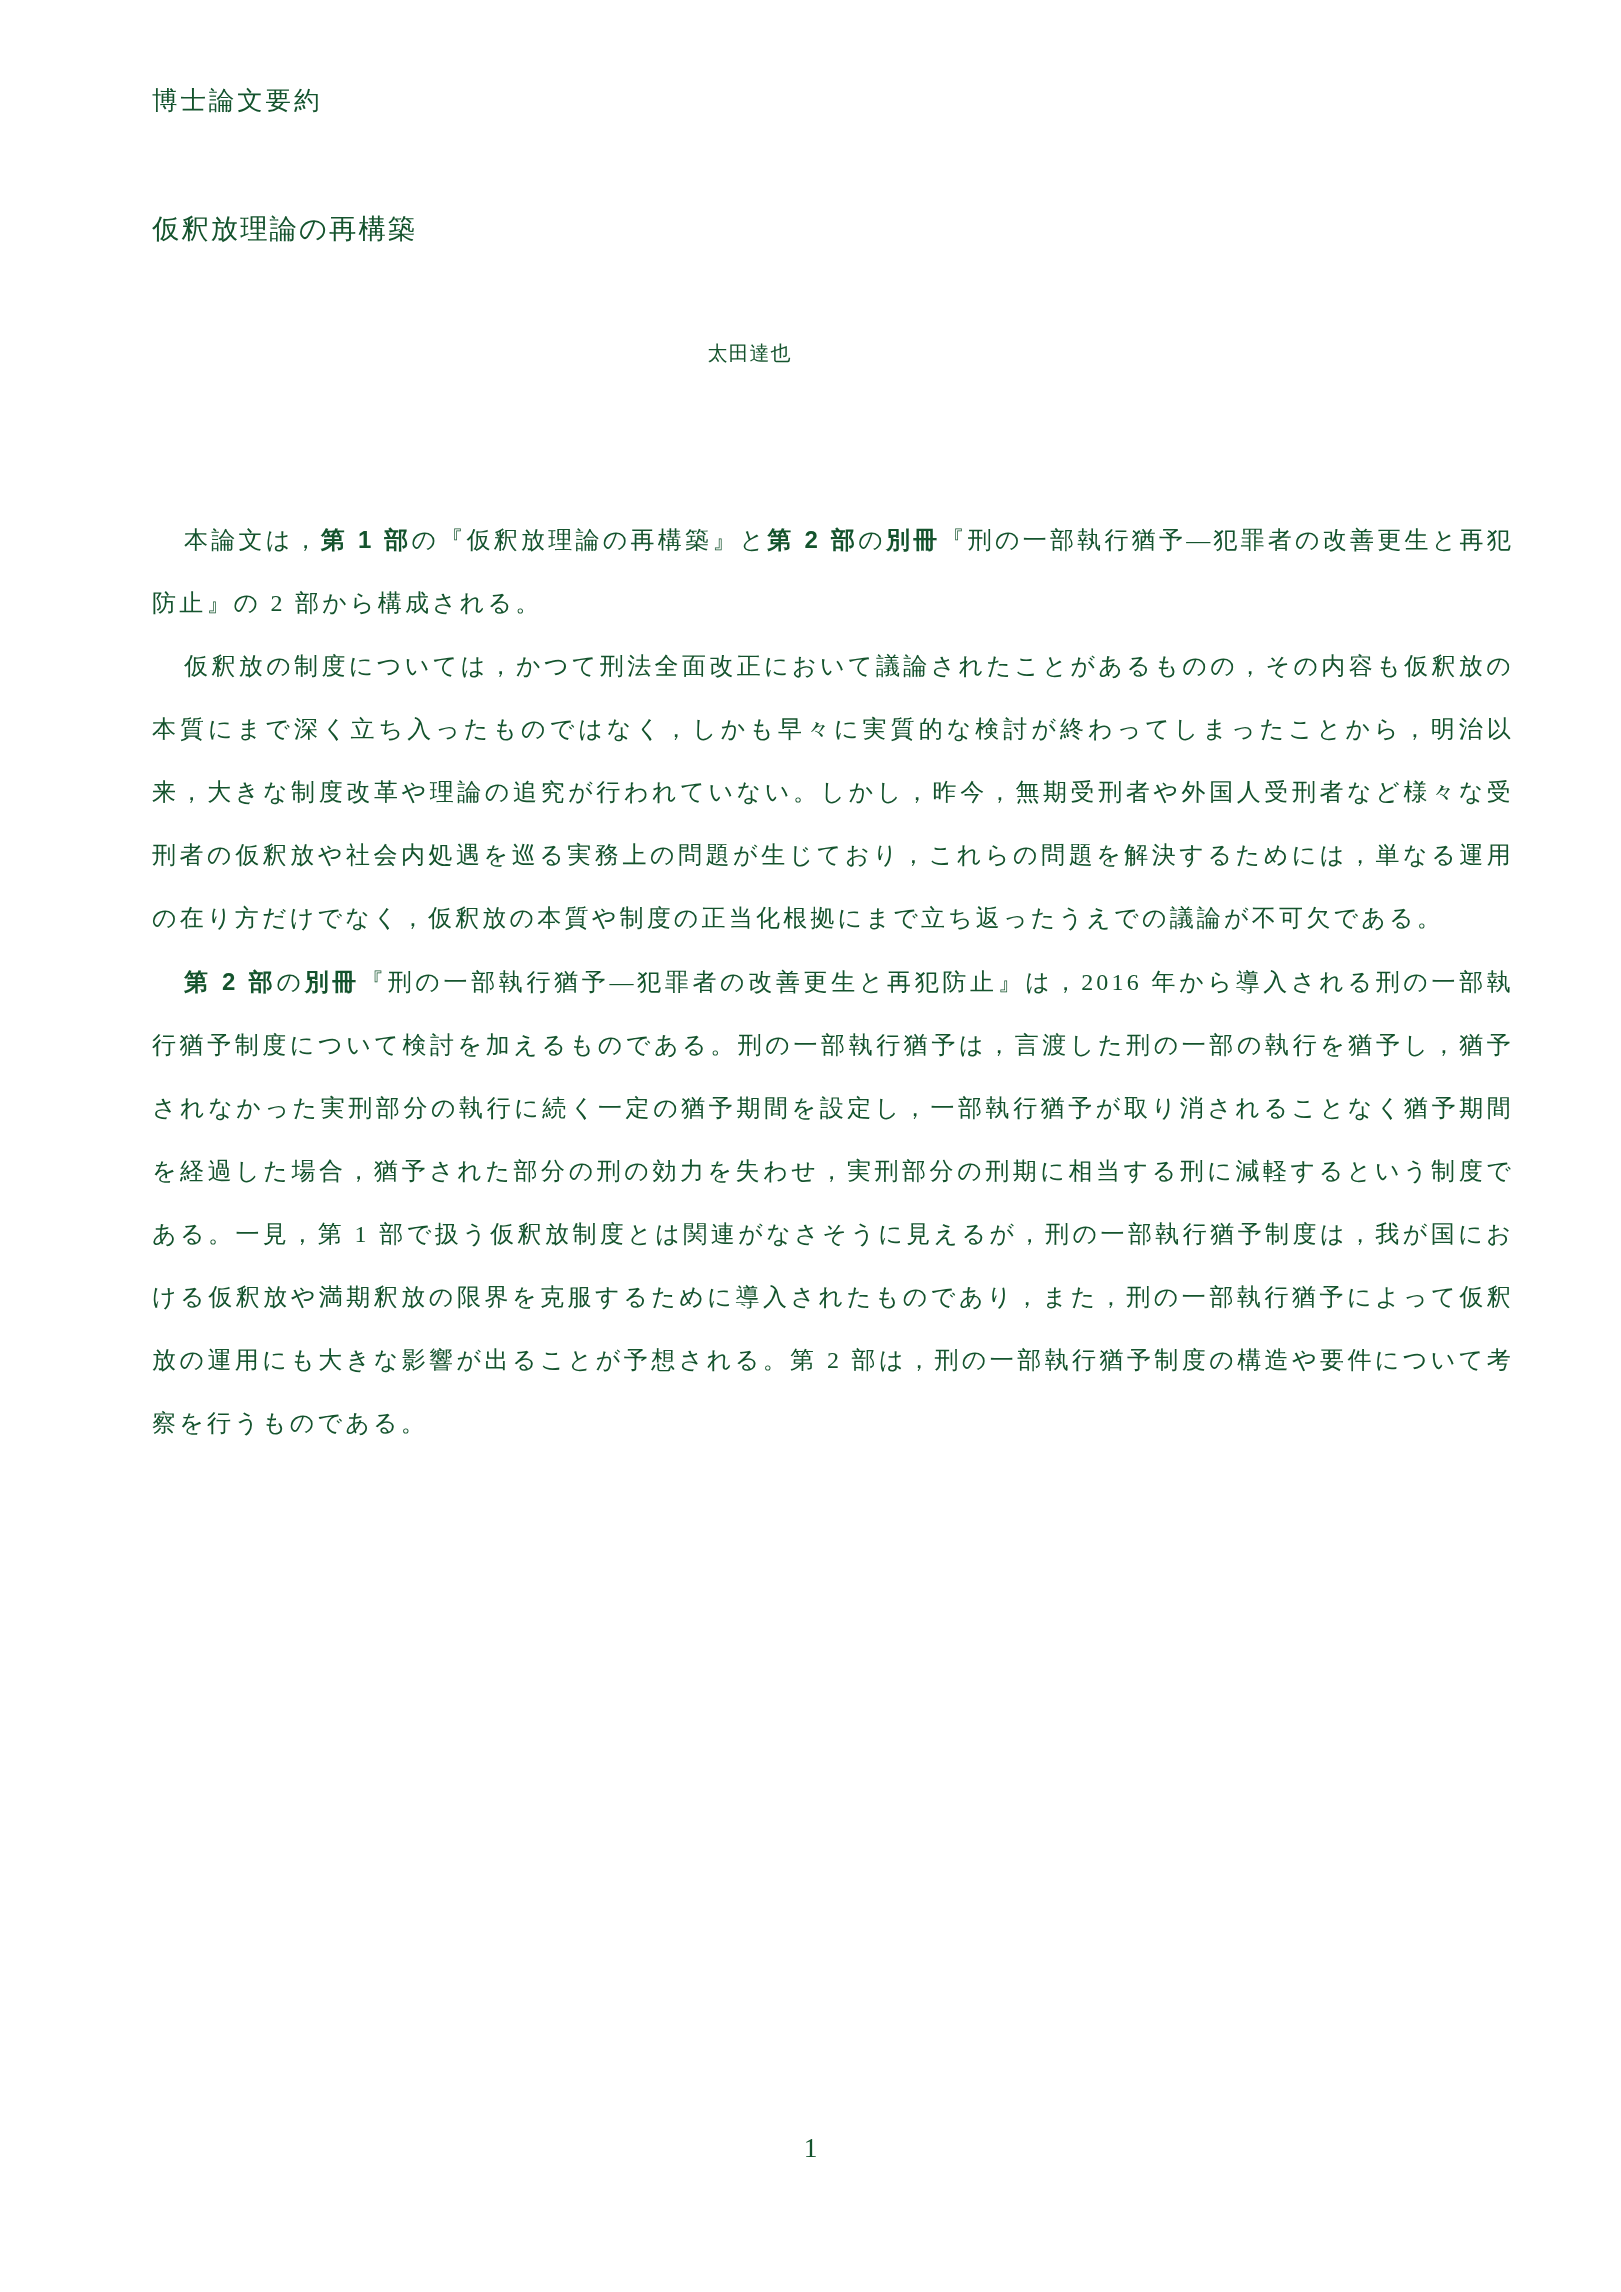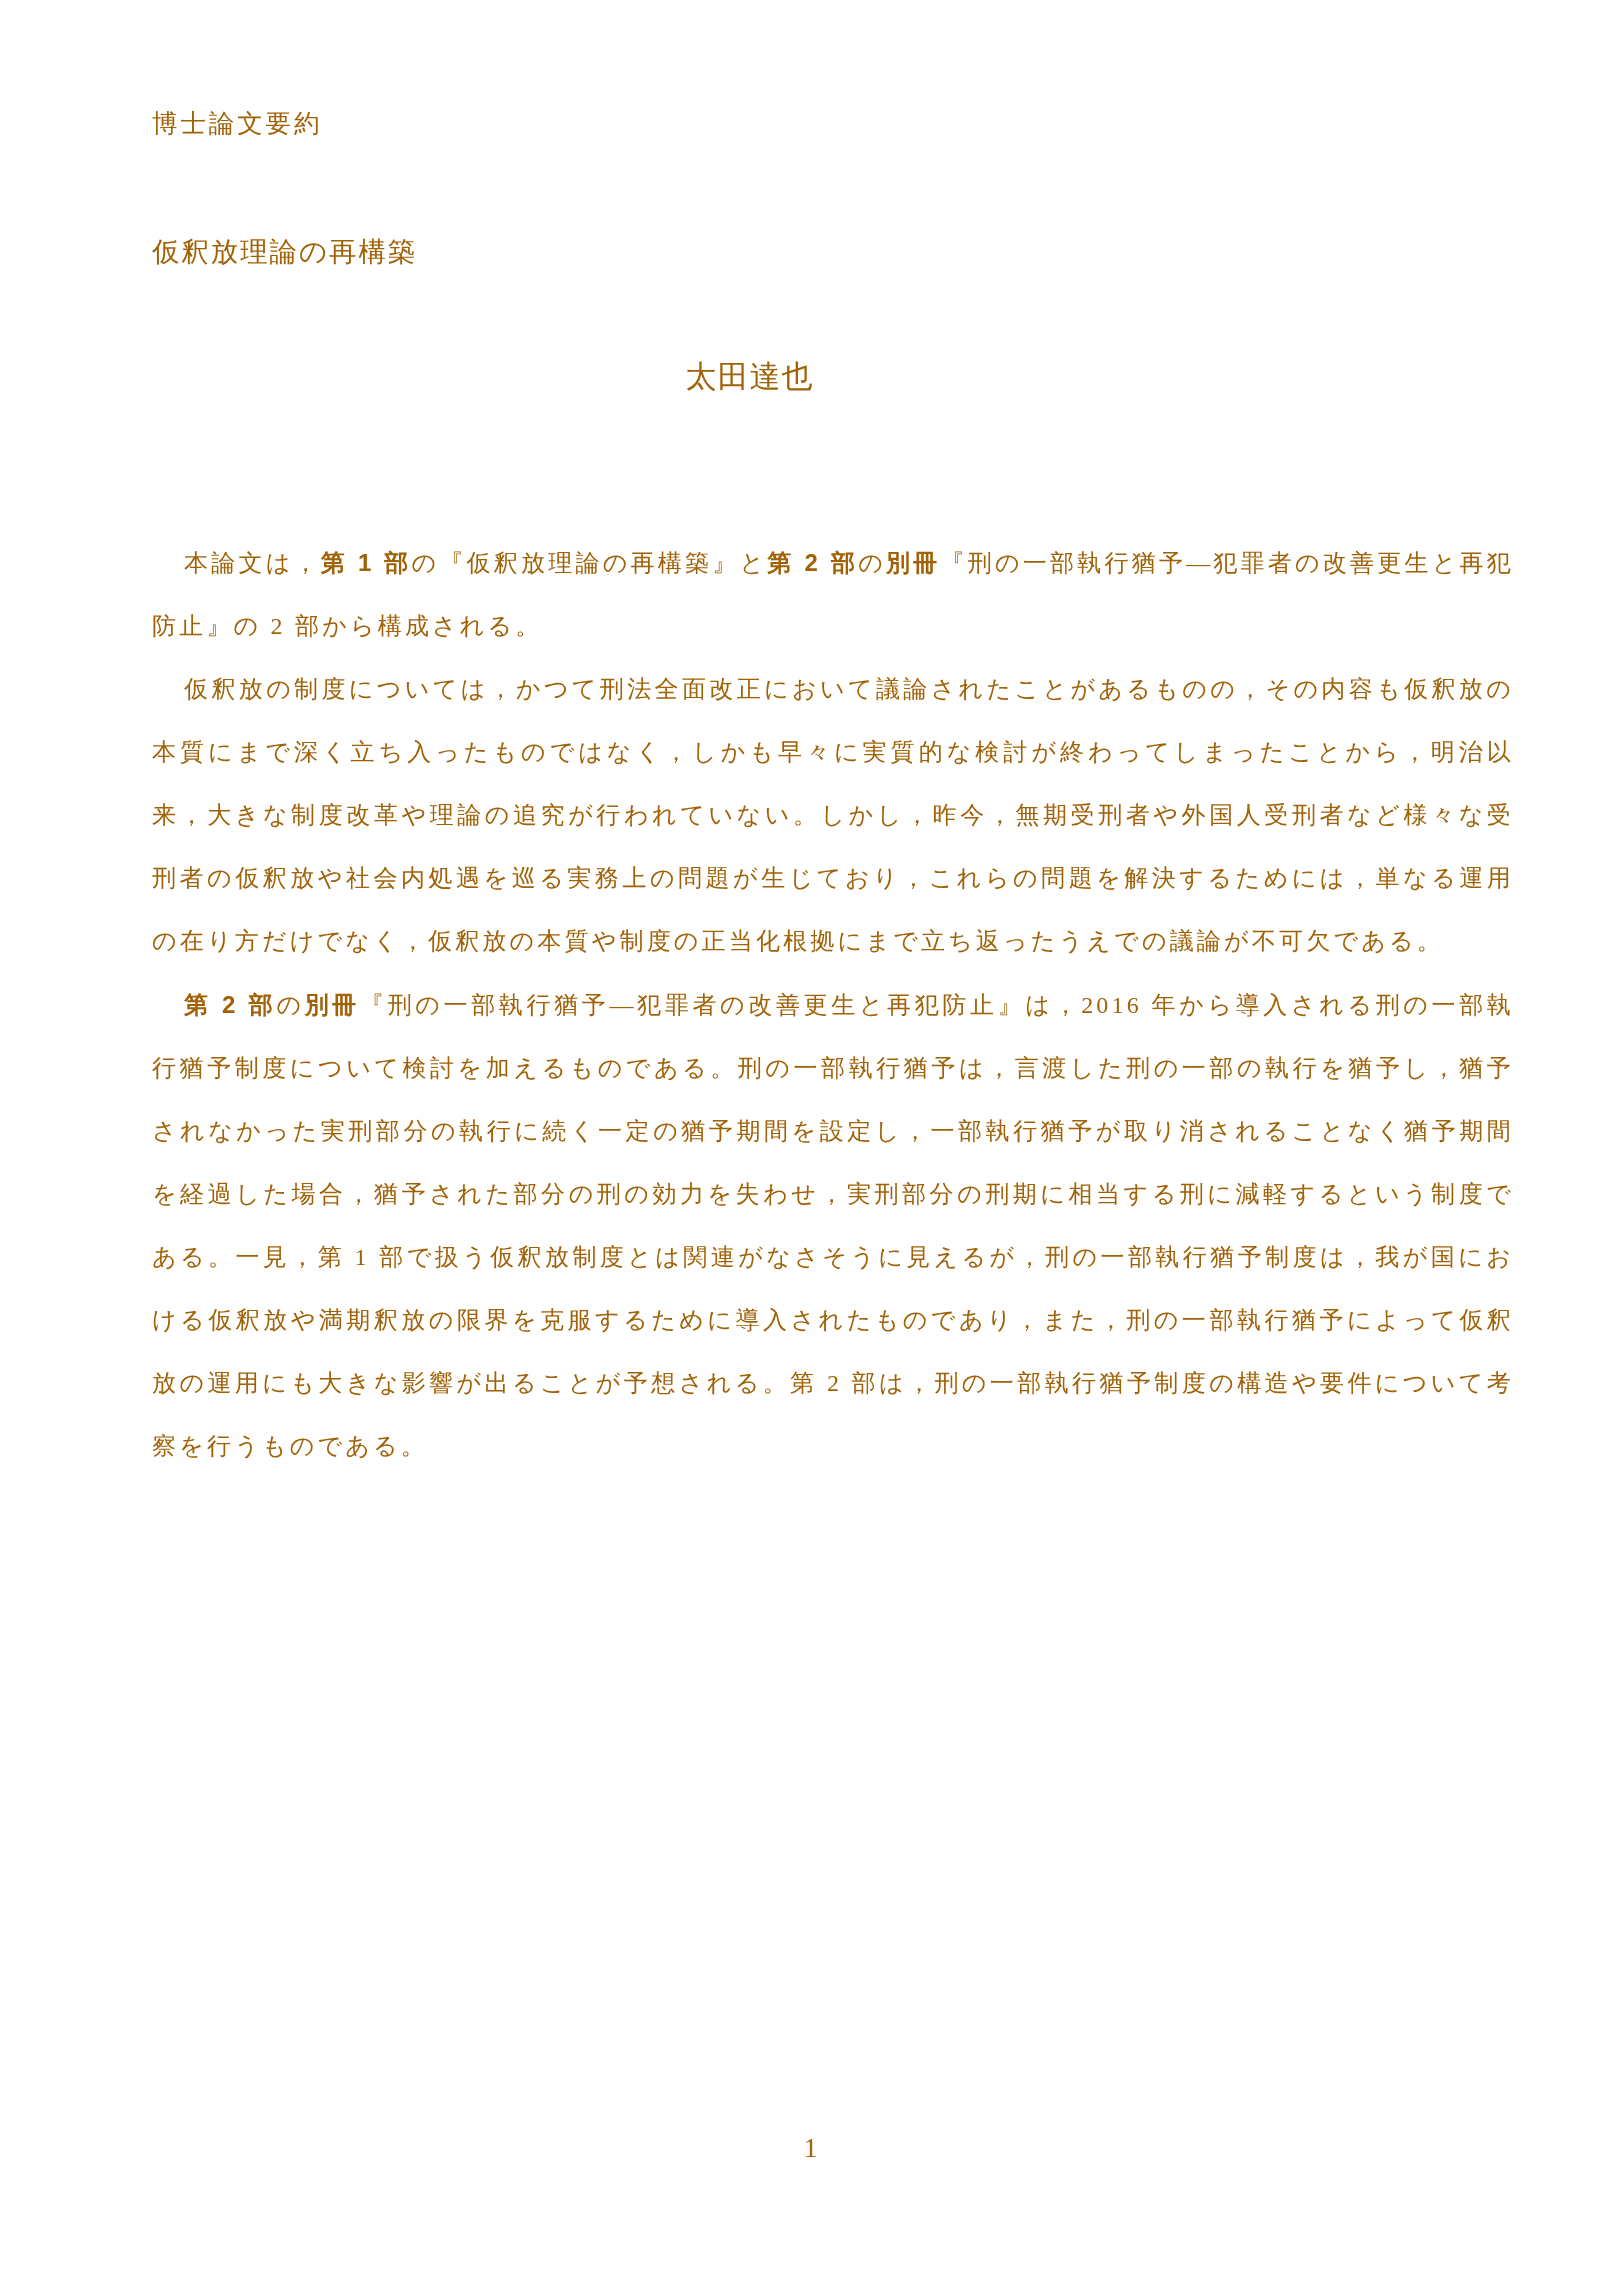--- a/index.html
+++ b/index.html
@@ -5,23 +5,23 @@
   html, body {
     margin: 0;
     padding: 0;
     background: #ffffff;
   }
   .page {
     position: relative;
     width: 1621px;
     height: 2293px;
     background: #ffffff;
-    color: #a16207;
+    color: #14532d;
     box-sizing: border-box;
-    padding: 109px 107px 0 152px;
+    padding: 86px 107px 0 152px;
     font-family: "Liberation Serif", "DejaVu Serif", serif;
     overflow: hidden;
   }
   .header-label {
     font-size: 25.5px;
     letter-spacing: 2.9px;
     line-height: 29px;
   }
   .title {
     margin: 98px 0 0 0;
@@ -29,21 +29,21 @@
     padding-right: 167px;
     font-size: 27.4px;
     font-weight: normal;
     letter-spacing: 2px;
     line-height: 33px;
   }
   .author {
     margin: 93px 0 0 0;
     text-align: center;
     padding-right: 167px;
-    font-size: 31px;
+    font-size: 20px;
     letter-spacing: 1px;
     line-height: 29px;
   }
   .body-text {
     margin-top: 140px;
     width: 1362px;
   }
   .body-text p {
     margin: 0;
     font-size: 24px;

